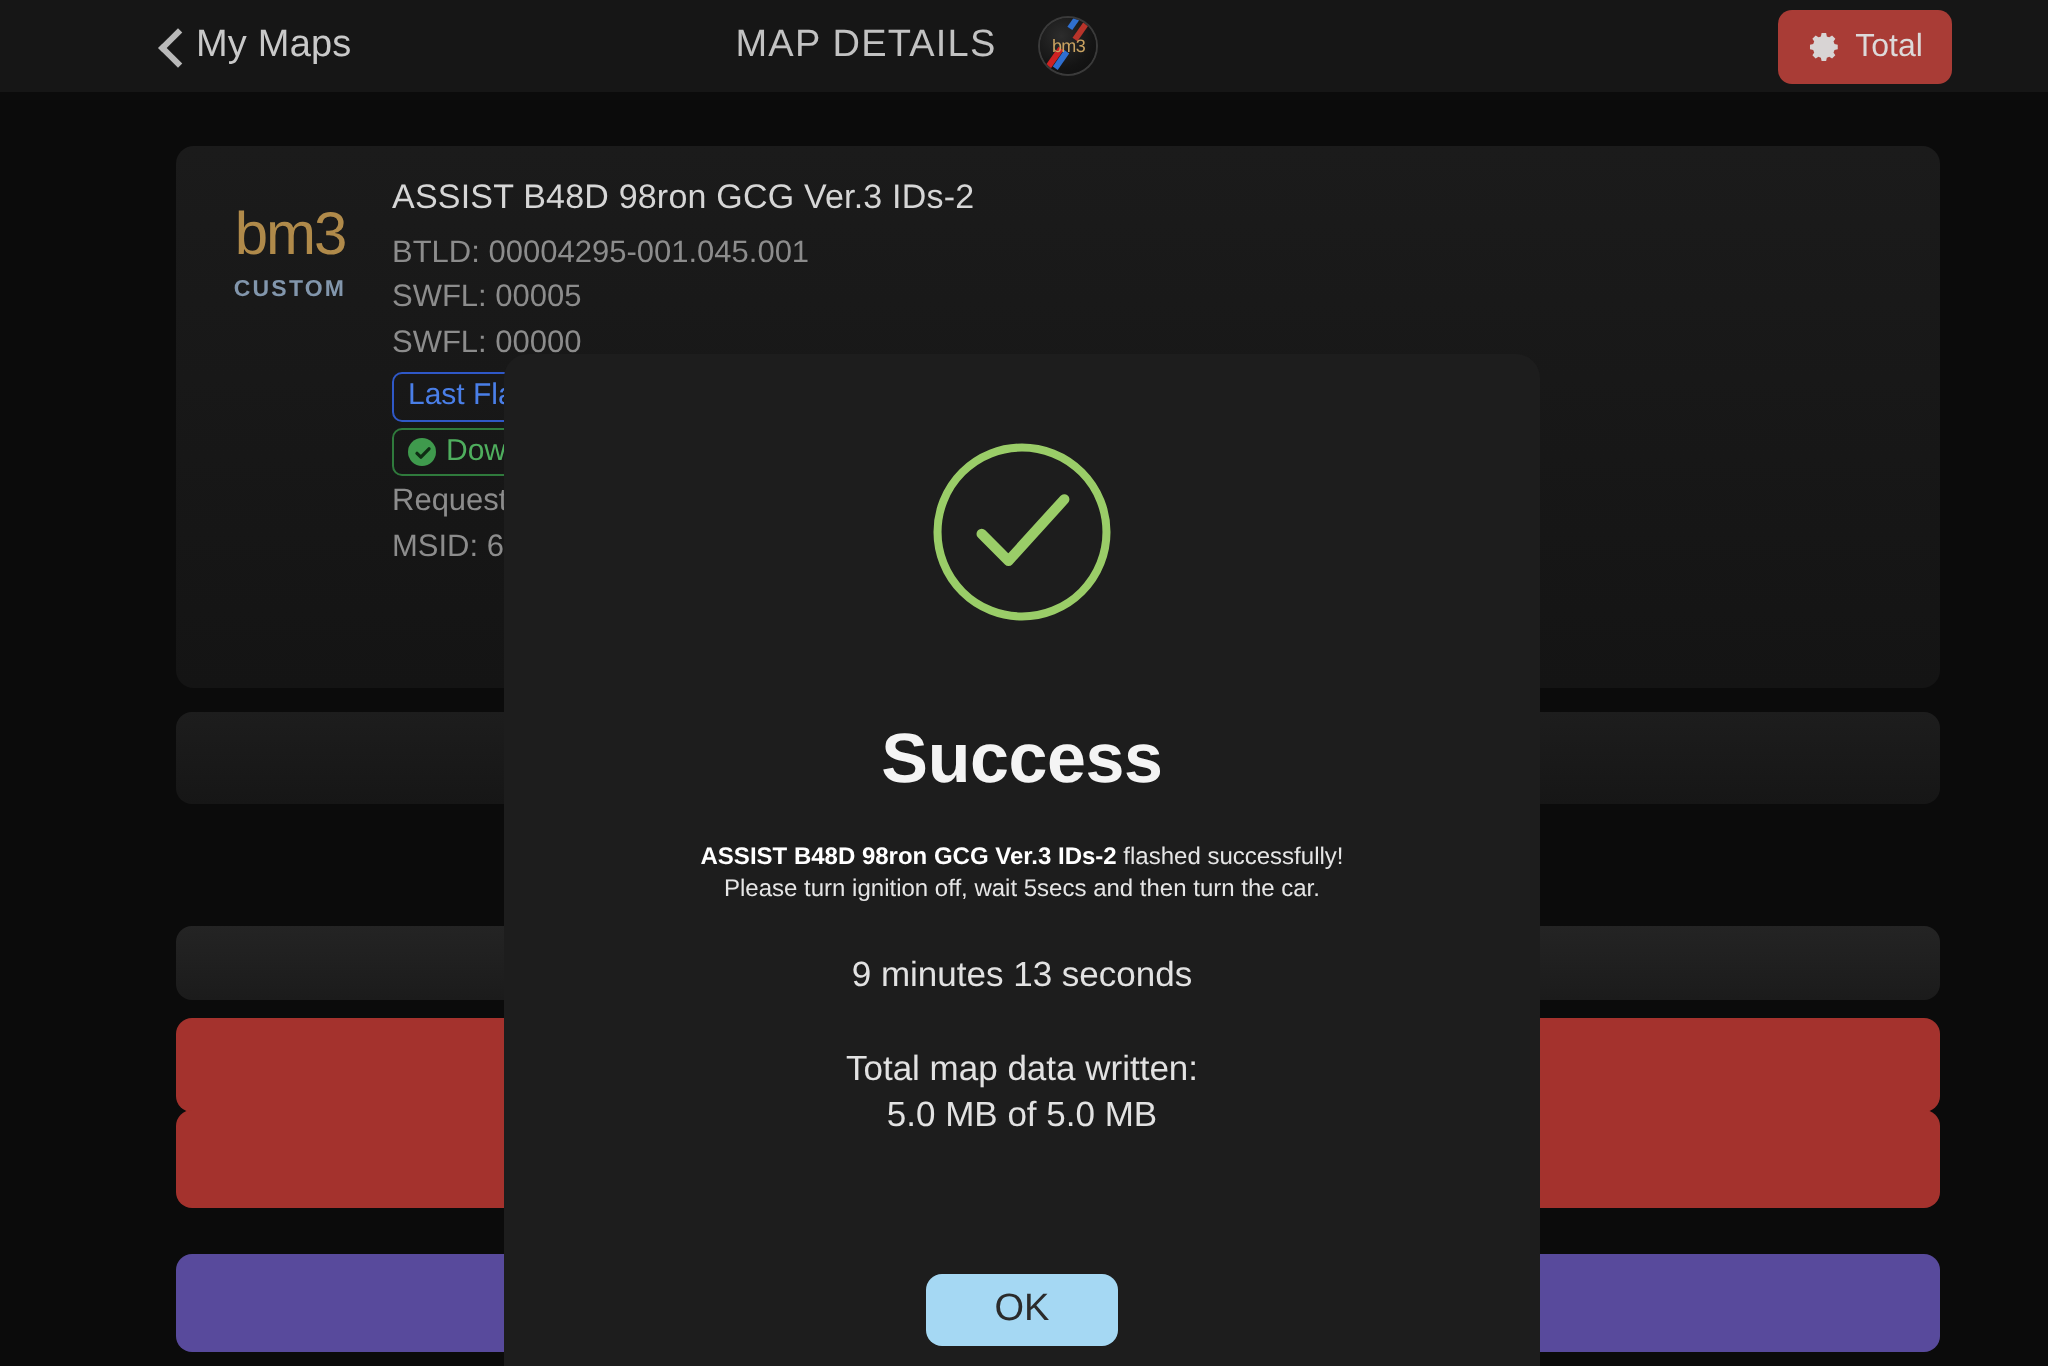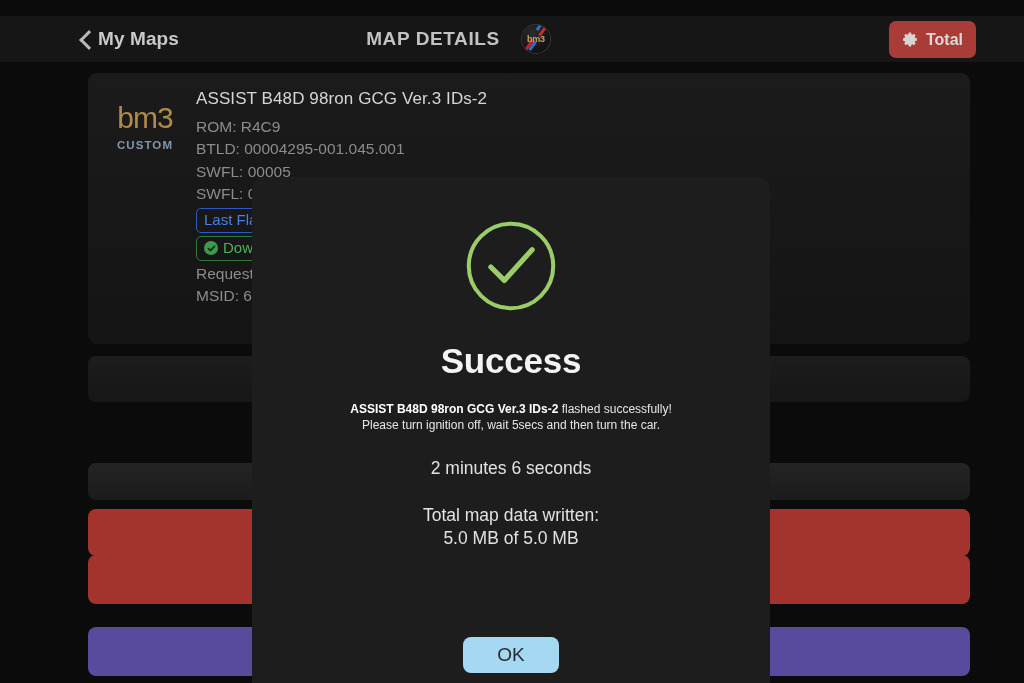--- a/index.html
+++ b/index.html
@@ -17,27 +17,26 @@
     position: relative;
     width: 1024px;
     height: 683px;
     background: #0b0b0b;
     overflow: hidden;
   }
 
   
   .navbar {
     position: absolute;
-    left: 0; top: 16px;
+    left: 0; top: 0;
     width: 1024px;
     height: 46px;
     background: #161616;
     display: flex;
     align-items: center;
-    font-weight: bold;
   }
   .nav-left-pad { width: 80px; height: 1px; flex: none; }
 
   .back-link {
     display: flex;
     align-items: center;
     gap: 7px;
     cursor: pointer;
     height: 46px;
   }
@@ -242,21 +241,21 @@
     border-radius: 12px 12px 0 0;
     overflow: hidden;
     text-align: center;
   }
   .modal-check-wrap {
     margin-top: 41px;
     display: flex;
     justify-content: center;
   }
   .modal-title {
-    margin-top: 27px;
+    margin-top: 46px;
     font-size: 35px;
     font-weight: bold;
     color: #f4f4f4;
     letter-spacing: -.2px;
   }
   .modal-lead {
     margin-top: 21px;
     font-size: 12px;
     color: #e6e6e6;
     line-height: 1.3;
@@ -321,21 +320,20 @@
 
   <div class="page-body">
 
     <div class="map-card">
       <div class="card-logo-col">
         <div class="bm3-word">bm3</div>
         <div class="custom-word">CUSTOM</div>
       </div>
       <div class="card-info-col">
         <div class="card-title">ASSIST B48D 98ron GCG Ver.3 IDs-2</div>
-        <div class="card-line">ROM: R4C9</div>
         <div class="card-line">BTLD: 00004295-001.045.001</div>
         <div class="card-line">SWFL: 00005</div>
         <div class="card-line">SWFL: 00000</div>
         <div class="tag-row">
           <span class="tag tag-blue">
             <span>Last Flash</span>
           </span>
         </div>
         <div class="tag-row">
           <span class="tag tag-green">
@@ -376,21 +374,21 @@
     <div class="modal-title">Success</div>
 
     <div class="modal-lead">
       <div>
         <b>ASSIST B48D 98ron GCG Ver.3 IDs-2</b><span> flashed successfully!</span>
       </div>
       <div>Please turn ignition off, wait 5secs and then turn the car.</div>
     </div>
 
     <div class="modal-stat">
-      <div>2 minutes 6 seconds</div>
+      <div>9 minutes 13 seconds</div>
     </div>
 
     <div class="modal-stat">
       <div>Total map data written:</div>
       <div>5.0 MB of 5.0 MB</div>
     </div>
 
     <button class="ok-btn">OK</button>
   </div>
 

